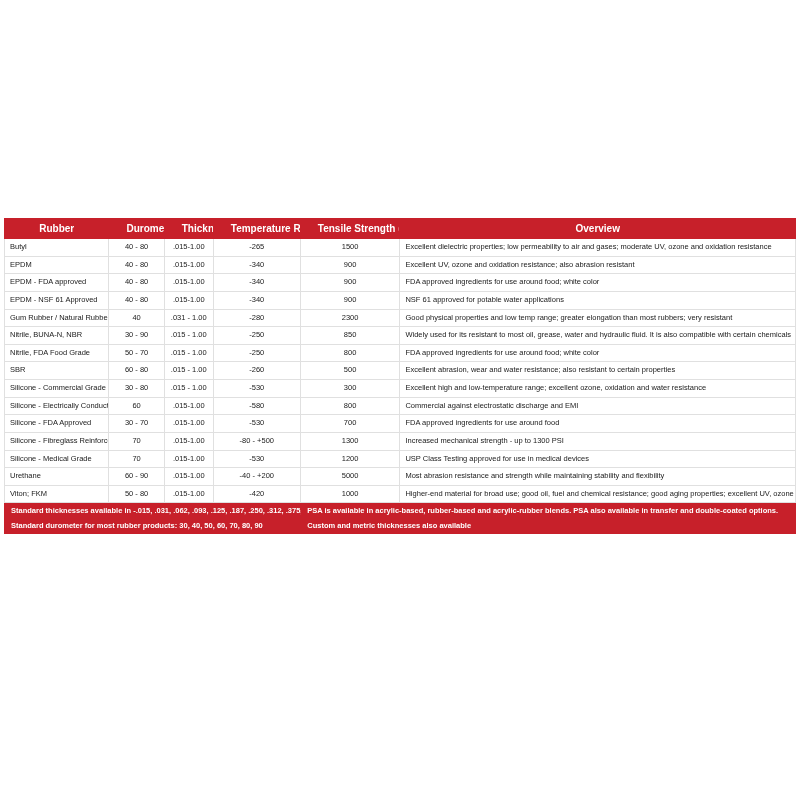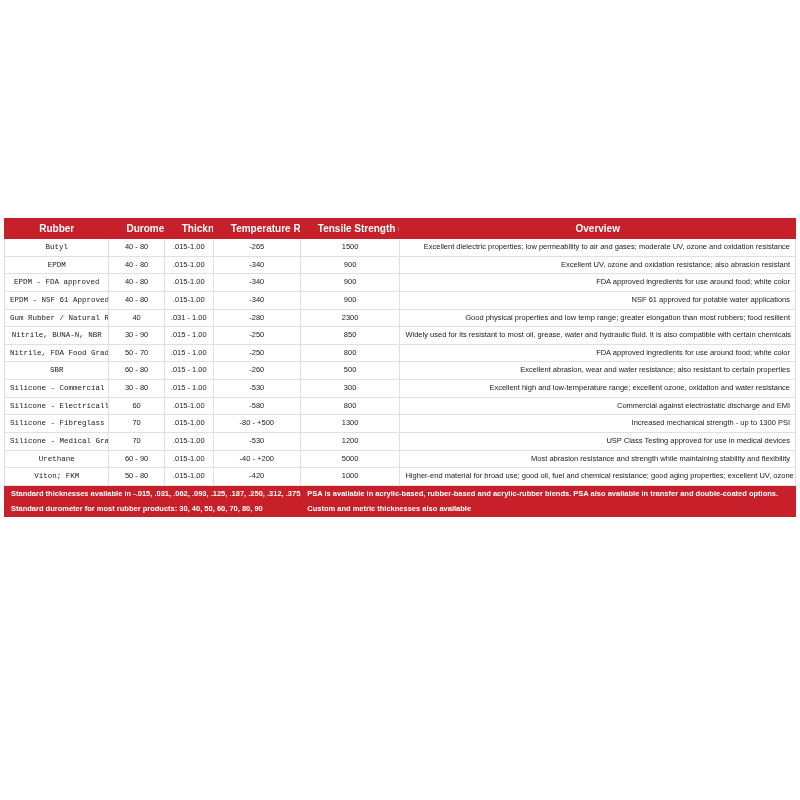--- a/index.html
+++ b/index.html
@@ -46,26 +46,26 @@
   }
   table.spec-table tbody td {
     background: #ffffff;
     font-size: 7.5px;
     padding: 4px 5px;
     border: 1px solid #e0e0e0;
     white-space: nowrap;
     overflow: hidden;
     line-height: 1.15;
   }
-  table.spec-table tbody td.col-0 { text-align: center; font-family: Liberation Mono, monospace; }
+  table.spec-table tbody td.col-0 { text-align: left; }
   table.spec-table tbody td.col-1,
   table.spec-table tbody td.col-2,
   table.spec-table tbody td.col-3,
   table.spec-table tbody td.col-4 { text-align: center; }
-  table.spec-table tbody td.col-5 { text-align: right; }
+  table.spec-table tbody td.col-5 { text-align: left; }
   .footer {
     background: #c7202a;
     color: #ffffff;
     font-weight: bold;
     font-size: 7.5px;
     border: 1px solid #c7202a;
     border-top: none;
   }
   .footer-row {
     display: grid;
@@ -135,21 +135,21 @@
             <td class="col-3">-340</td>
             <td class="col-4">900</td>
             <td class="col-5">NSF 61 approved for potable water applications</td>
           </tr>
           <tr>
             <td class="col-0">Gum Rubber / Natural Rubber</td>
             <td class="col-1">40</td>
             <td class="col-2">.031 - 1.00</td>
             <td class="col-3">-280</td>
             <td class="col-4">2300</td>
-            <td class="col-5">Good physical properties and low temp range; greater elongation than most rubbers; food resilient</td>
+            <td class="col-5">Good physical properties and low temp range; greater elongation than most rubbers; very resistant</td>
           </tr>
           <tr>
             <td class="col-0">Nitrile, BUNA-N, NBR</td>
             <td class="col-1">30 - 90</td>
             <td class="col-2">.015 - 1.00</td>
             <td class="col-3">-250</td>
             <td class="col-4">850</td>
             <td class="col-5">Widely used for its resistant to most oil, grease, water and hydraulic fluid.  It is also compatible with certain chemicals</td>
           </tr>
           <tr>
@@ -176,20 +176,28 @@
             <td class="col-4">300</td>
             <td class="col-5">Excellent high and low-temperature range; excellent ozone, oxidation and water resistance</td>
           </tr>
           <tr>
             <td class="col-0">Silicone - Electrically Conductive</td>
             <td class="col-1">60</td>
             <td class="col-2">.015-1.00</td>
             <td class="col-3">-580</td>
             <td class="col-4">800</td>
             <td class="col-5">Commercial against electrostatic discharge and EMI</td>
+          </tr>
+          <tr>
+            <td class="col-0">Silicone - FDA Approved</td>
+            <td class="col-1">30 - 70</td>
+            <td class="col-2">.015-1.00</td>
+            <td class="col-3">-530</td>
+            <td class="col-4">700</td>
+            <td class="col-5">FDA approved ingredients for use around food</td>
           </tr>
           <tr>
             <td class="col-0">Silicone - Fibreglass Reinforced</td>
             <td class="col-1">70</td>
             <td class="col-2">.015-1.00</td>
             <td class="col-3">-80 - +500</td>
             <td class="col-4">1300</td>
             <td class="col-5">Increased mechanical strength - up to 1300 PSI</td>
           </tr>
           <tr>

